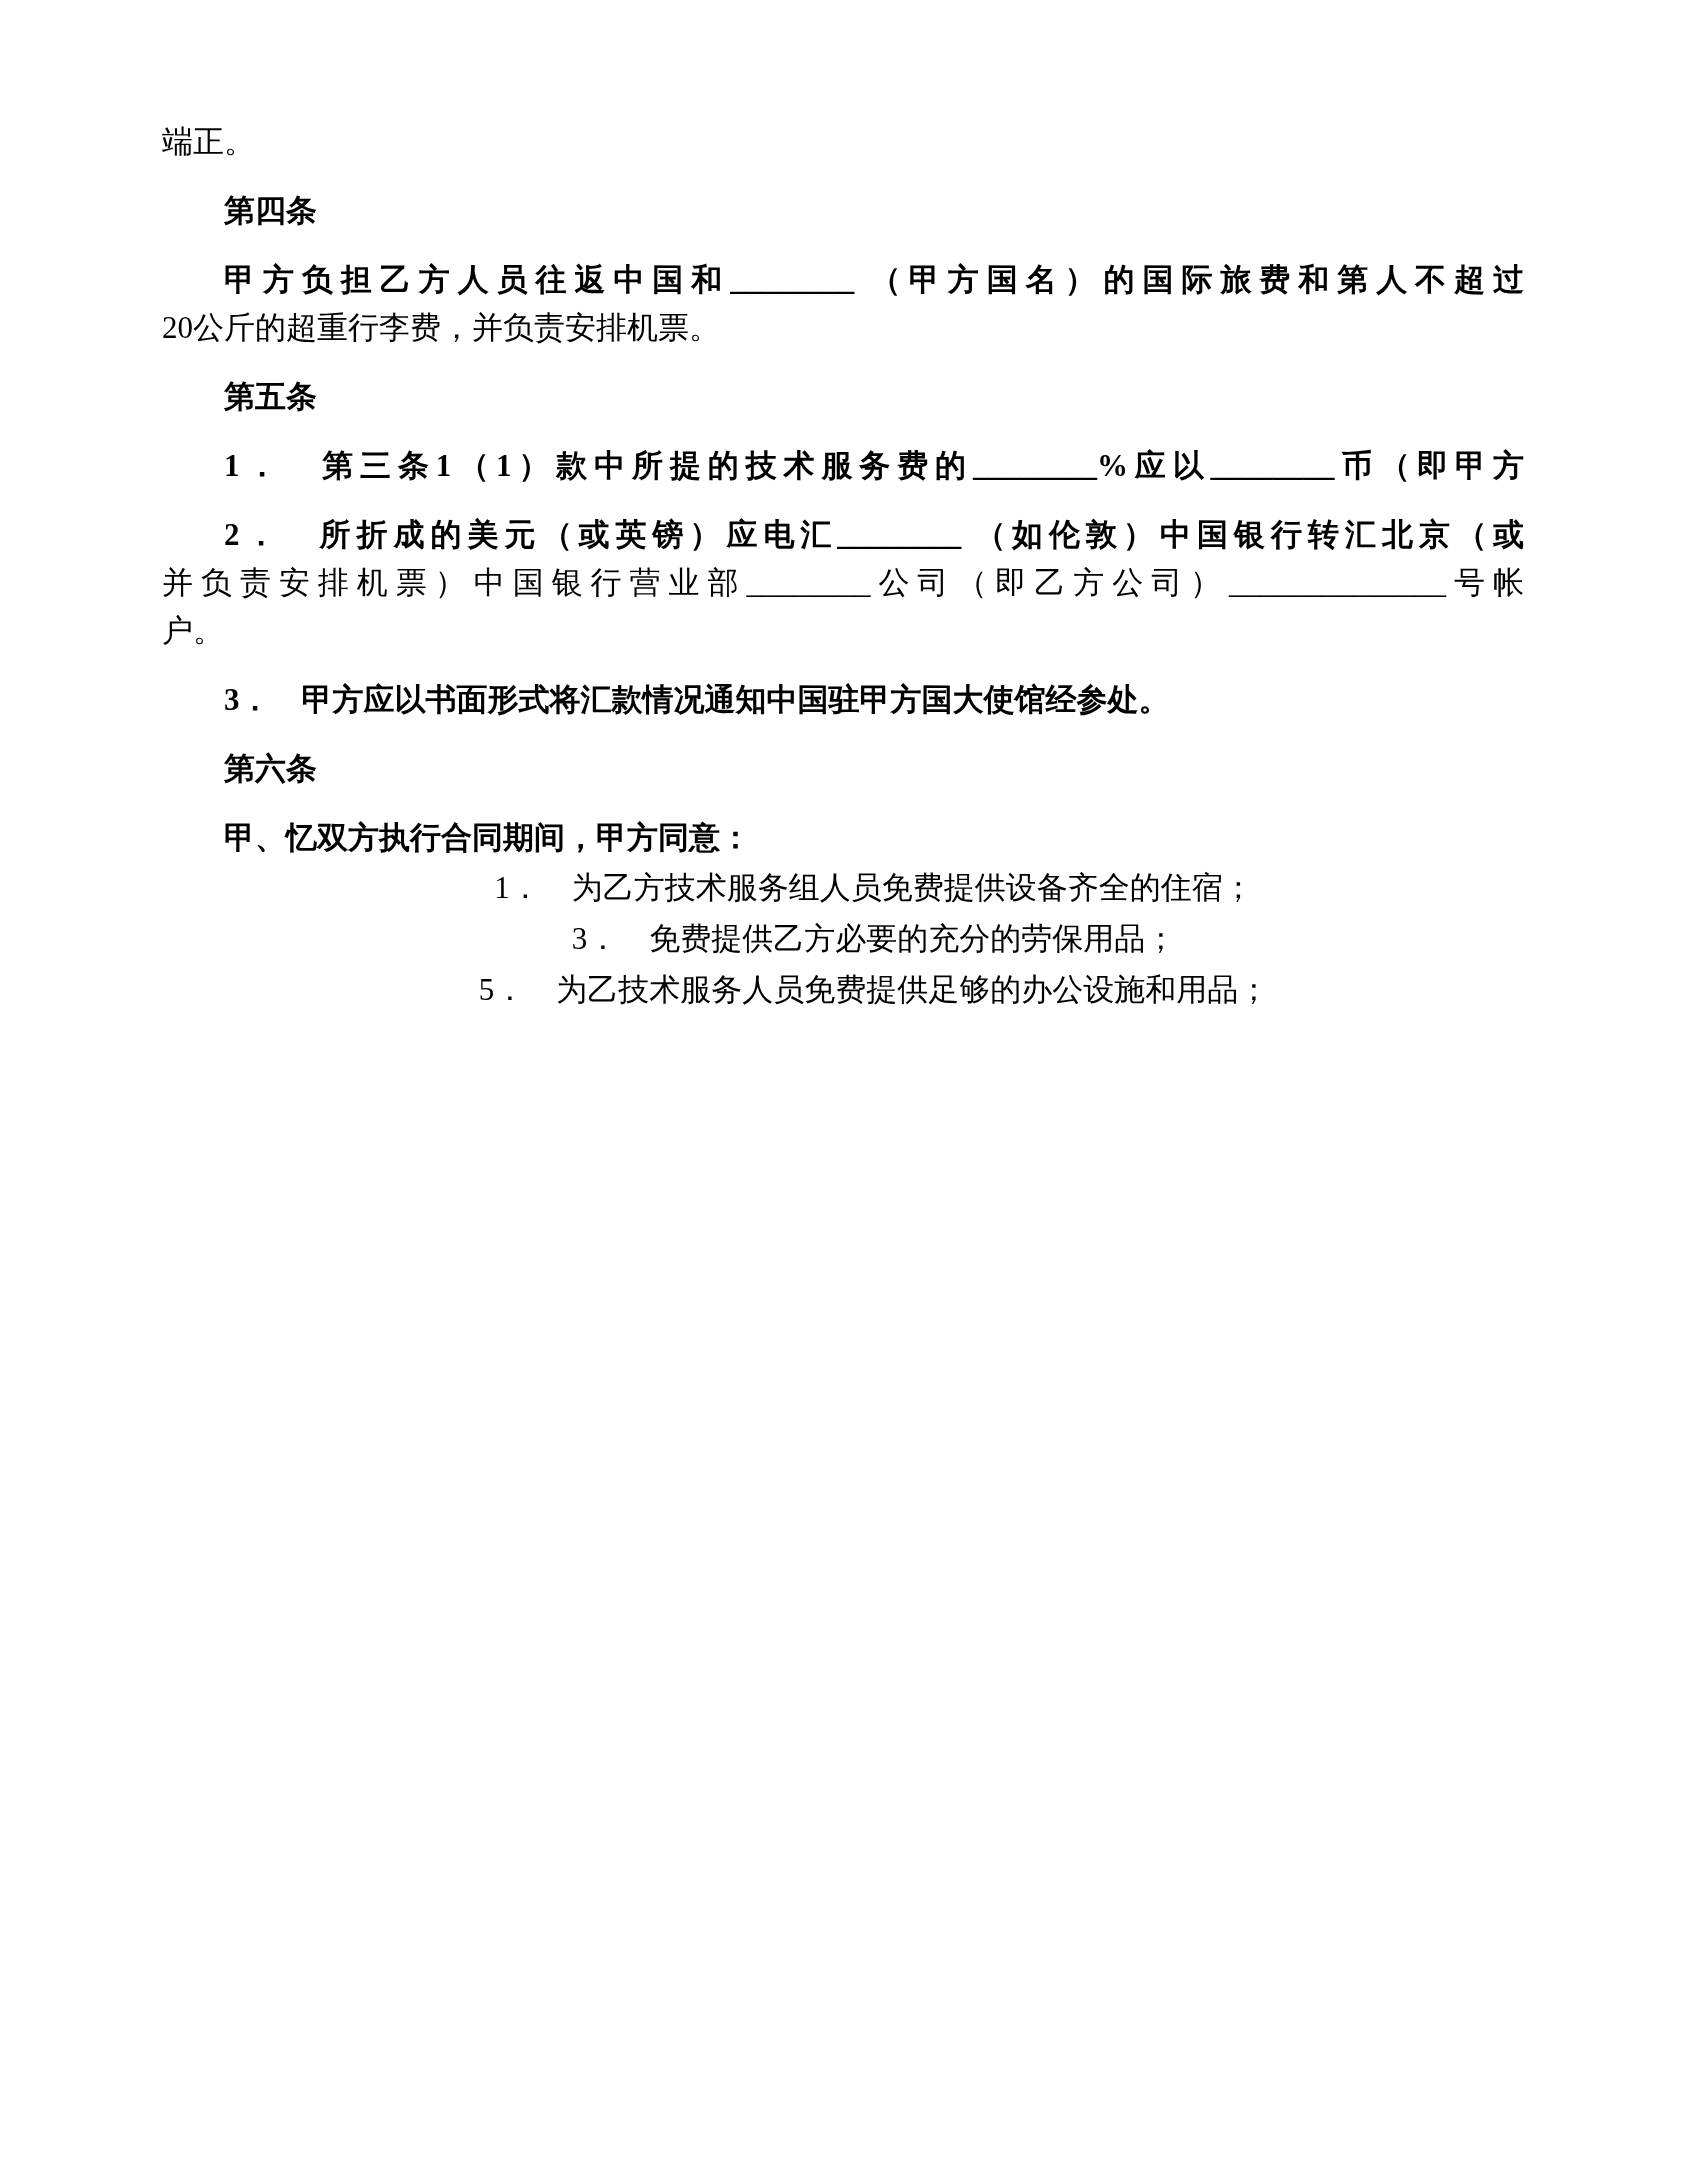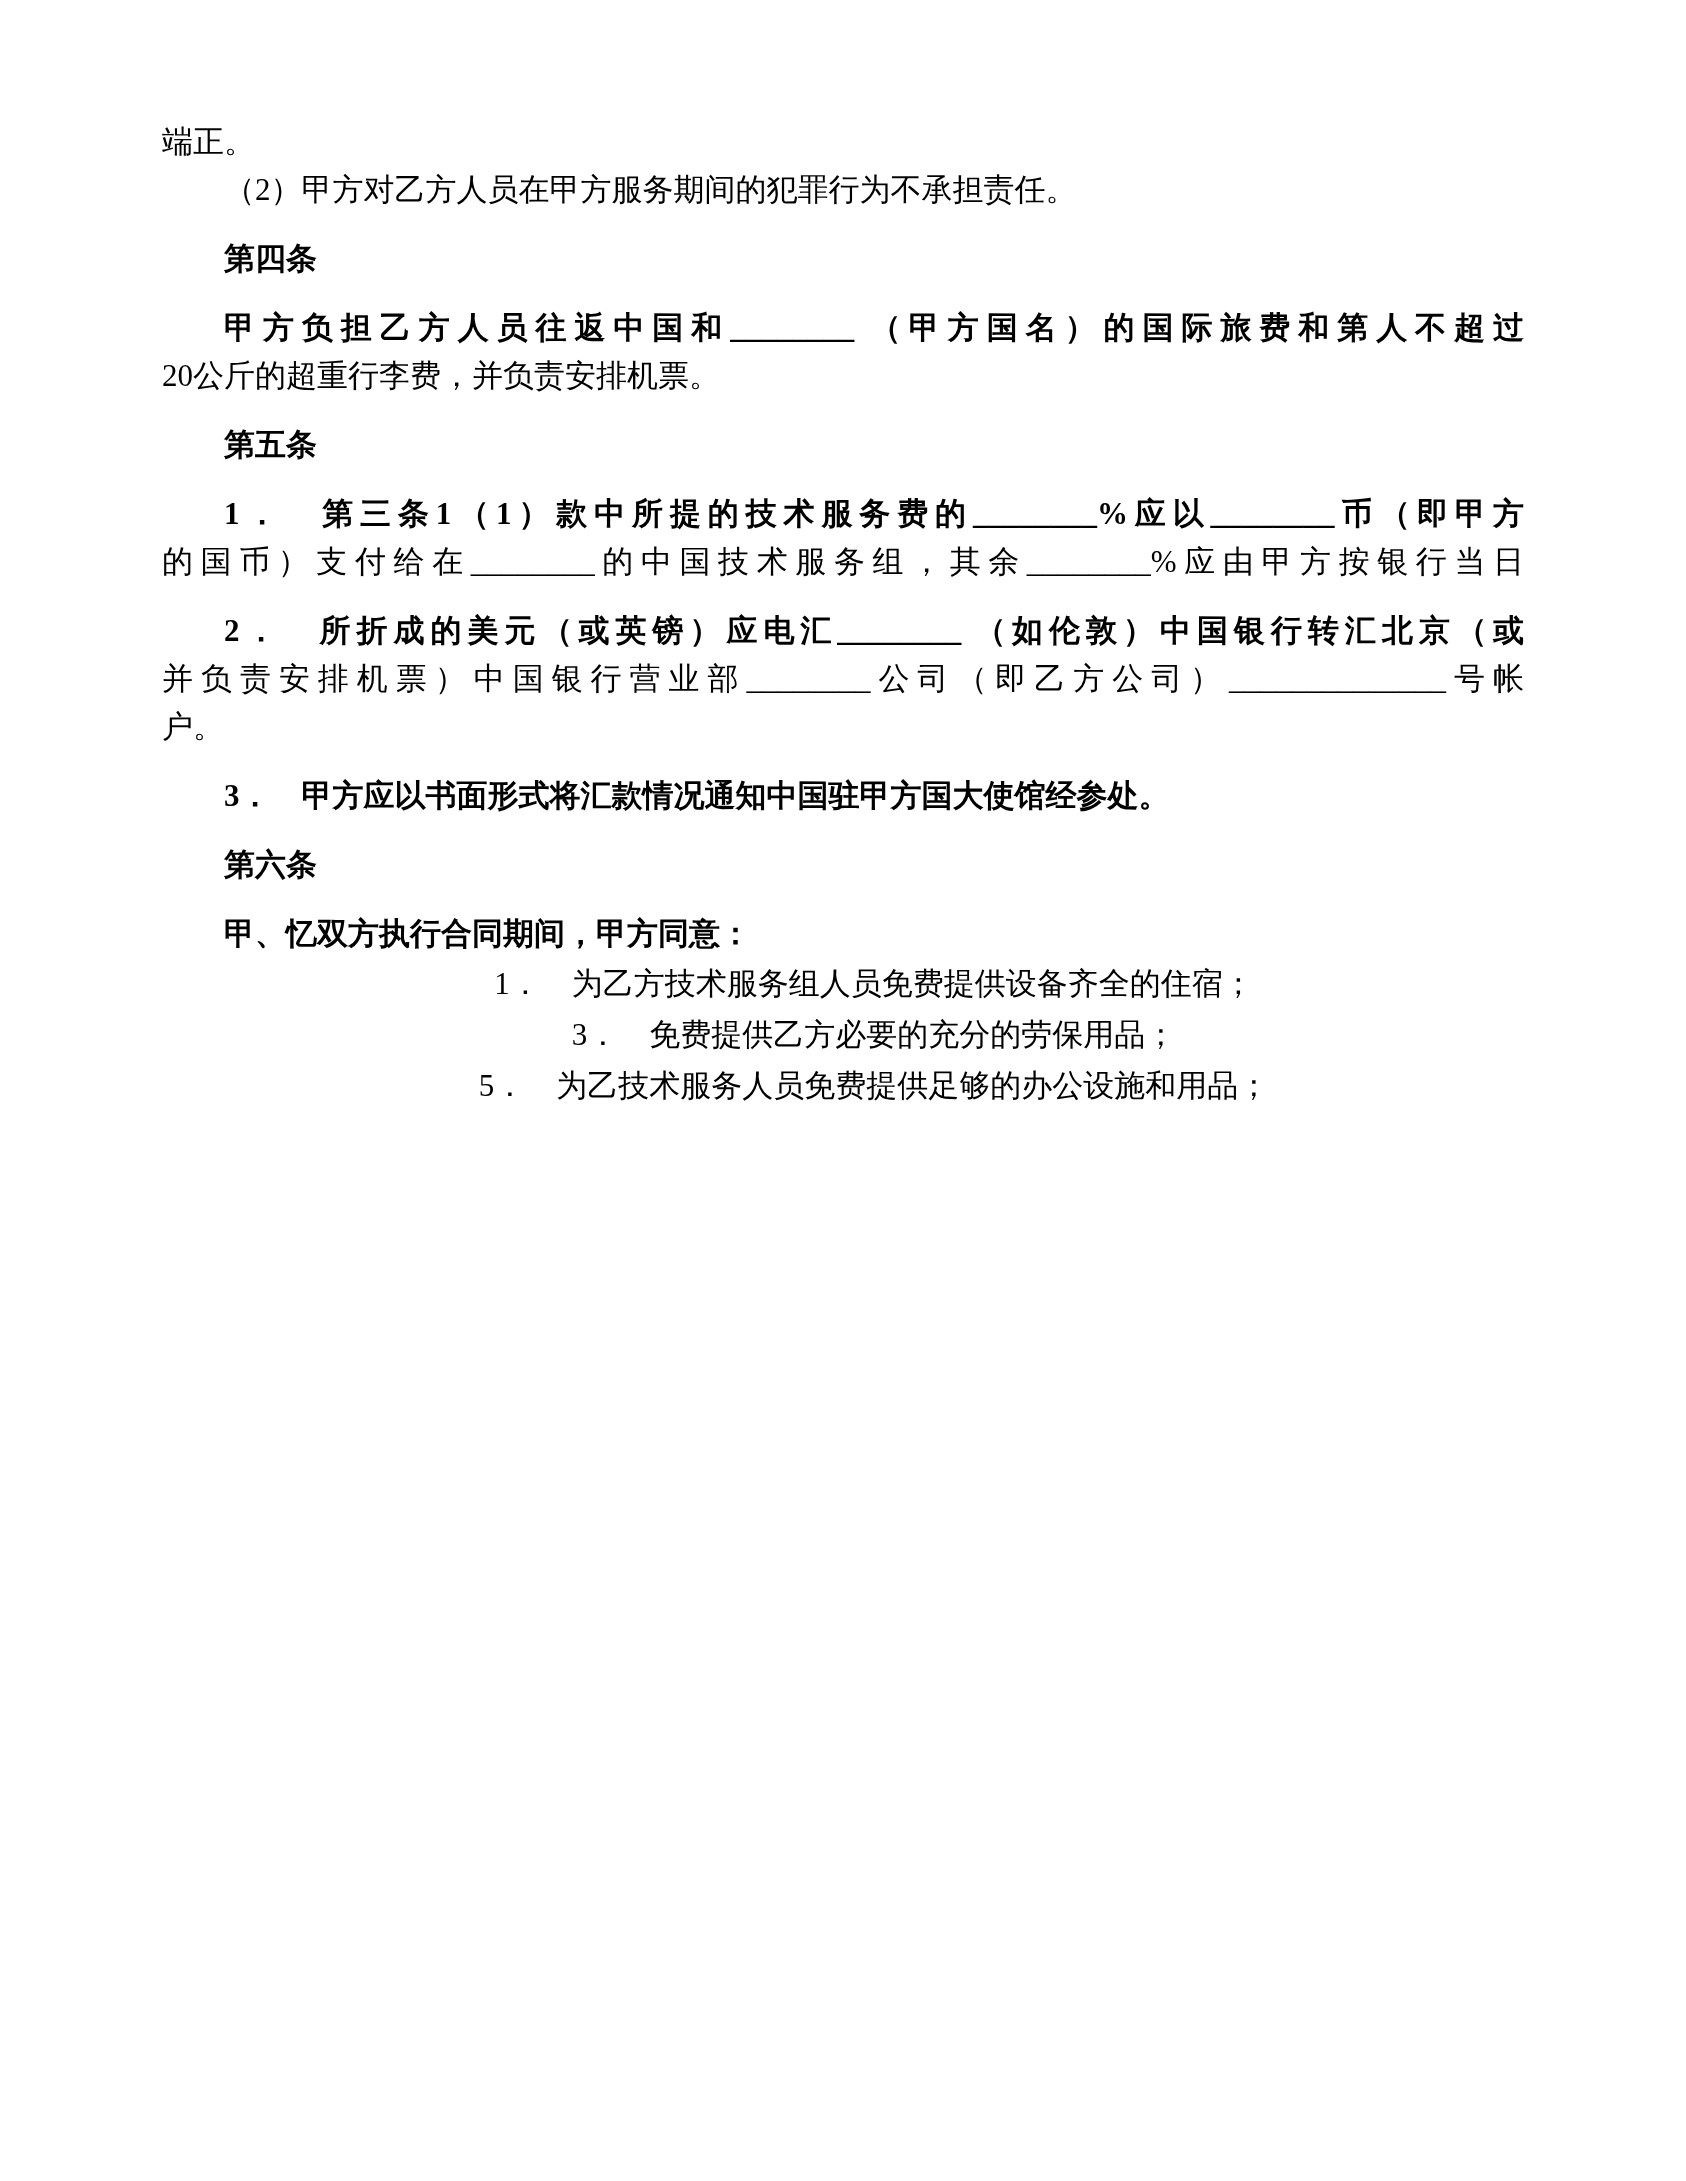--- a/index.html
+++ b/index.html
@@ -39,31 +39,29 @@
   p.doc-line.item {
     line-height: 51px;
     text-align: center;
   }
 </style>
 </head>
 <body>
 
 <div class="page">
   <p class="doc-line">端正。</p>
-  <p class="doc-line indent">（2）甲方对乙方人员在甲方服务期间的犯罪行为不承担责任。</p>
 
   <p class="doc-line indent gap">第四条</p>
 
   <p class="doc-line indent gap stretch">甲方负担乙方人员往返中国和________ （甲方国名）的国际旅费和第人不超过</p>
   <p class="doc-line">20公斤的超重行李费，并负责安排机票。</p>
 
   <p class="doc-line indent gap">第五条</p>
 
   <p class="doc-line indent gap stretch">1．　第三条1（1）款中所提的技术服务费的________%应以________币（即甲方</p>
-  <p class="doc-line stretch">的国币）支付给在________的中国技术服务组，其余________%应由甲方按银行当日</p>
 
   <p class="doc-line indent gap stretch">2．　所折成的美元（或英镑）应电汇________ （如伦敦）中国银行转汇北京（或</p>
   <p class="doc-line stretch">并负责安排机票）中国银行营业部________公司（即乙方公司）______________号帐</p>
   <p class="doc-line">户。</p>
 
   <p class="doc-line indent gap">3．　甲方应以书面形式将汇款情况通知中国驻甲方国大使馆经参处。</p>
 
   <p class="doc-line indent gap">第六条</p>
 
   <p class="doc-line indent gap">甲、忆双方执行合同期间，甲方同意：</p>

